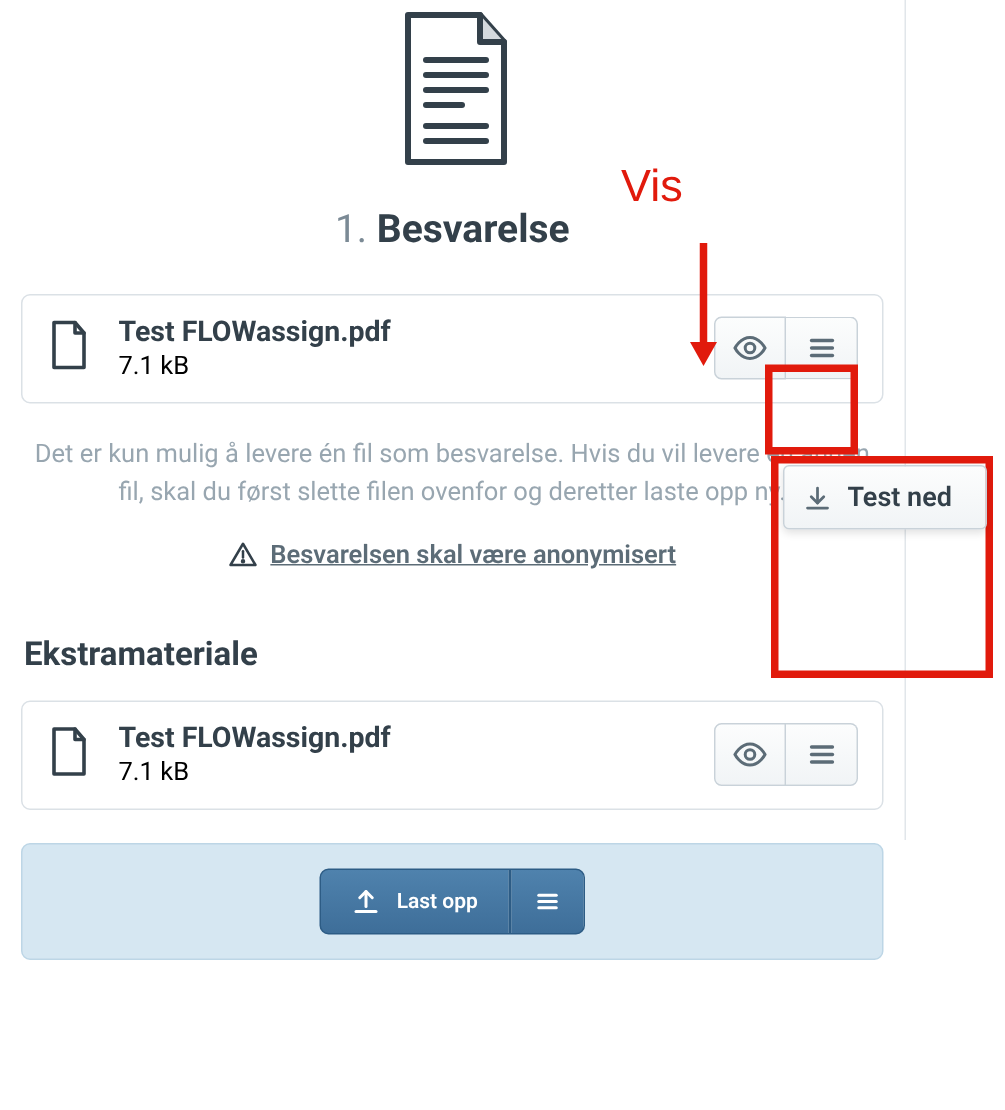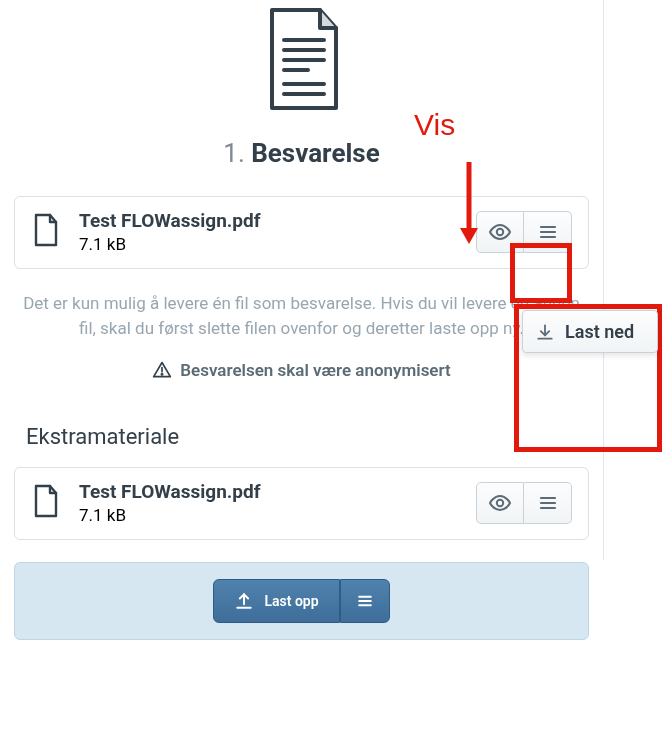--- a/index.html
+++ b/index.html
@@ -94,28 +94,29 @@
   }
   .anon-line {
     display: flex;
     align-items: center;
     justify-content: center;
     gap: 8px;
     color: #5c6c77;
     font-size: 17px;
     font-weight: 600;
     margin-bottom: 44px;
+    text-decoration: underline;
   }
   .anon-line svg { width: 20px; height: 20px; }
 
   .sub-head {
     font-size: 22px;
-    font-weight: 400;
-    color: #33404a;
-    margin: 0 0 18px 12px;
+    font-weight: 700;
+    color: #33404a;
+    margin: 0 0 18px 2px;
   }
 
   .upload-bar {
     background: #d6e7f2;
     border: 1px solid #bdd6e6;
     border-radius: 6px;
     padding: 16px;
     display: flex;
     justify-content: center;
     gap: 0;
@@ -315,15 +316,15 @@
 <div class="anno-box1"></div>
 <div class="anno-box2"></div>
 
 <div class="dropdown">
   <div class="dropdown-item">
     <svg viewBox="0 0 24 24" fill="none" stroke="currentColor" stroke-width="2.2" stroke-linecap="round" stroke-linejoin="round">
       <path d="M12 4 V16"></path>
         <path d="M7 11 L12 16 L17 11"></path>
         <path d="M4 20 H20"></path>
     </svg>
-    <span>Last ned</span>
+    <span>Test ned</span>
   </div>
 </div>
 
 </body></html>

